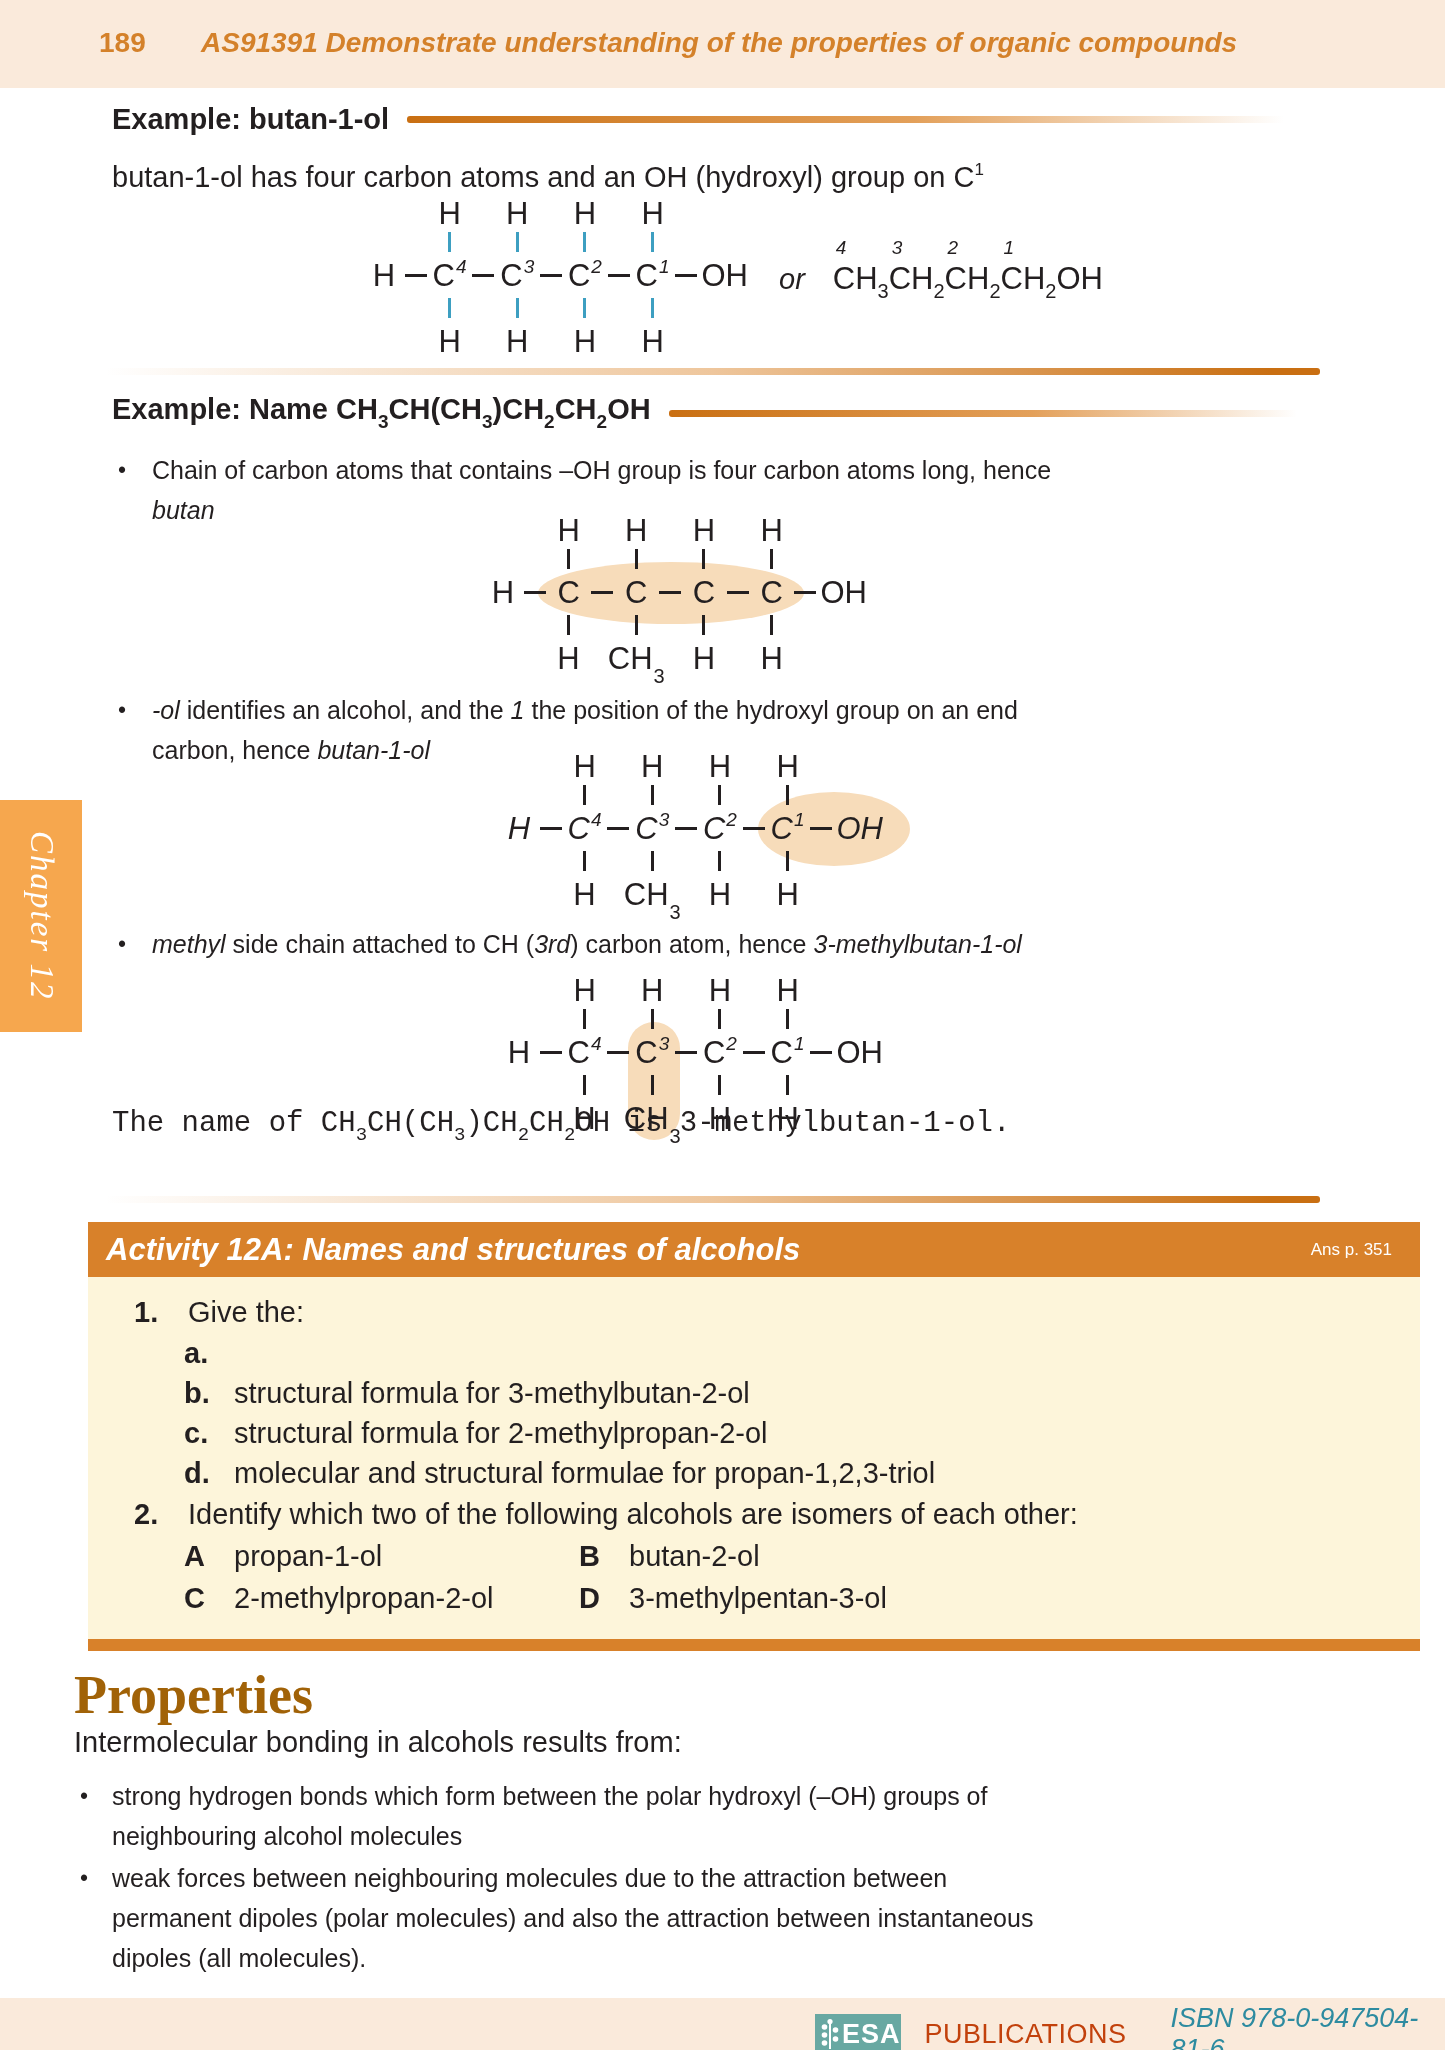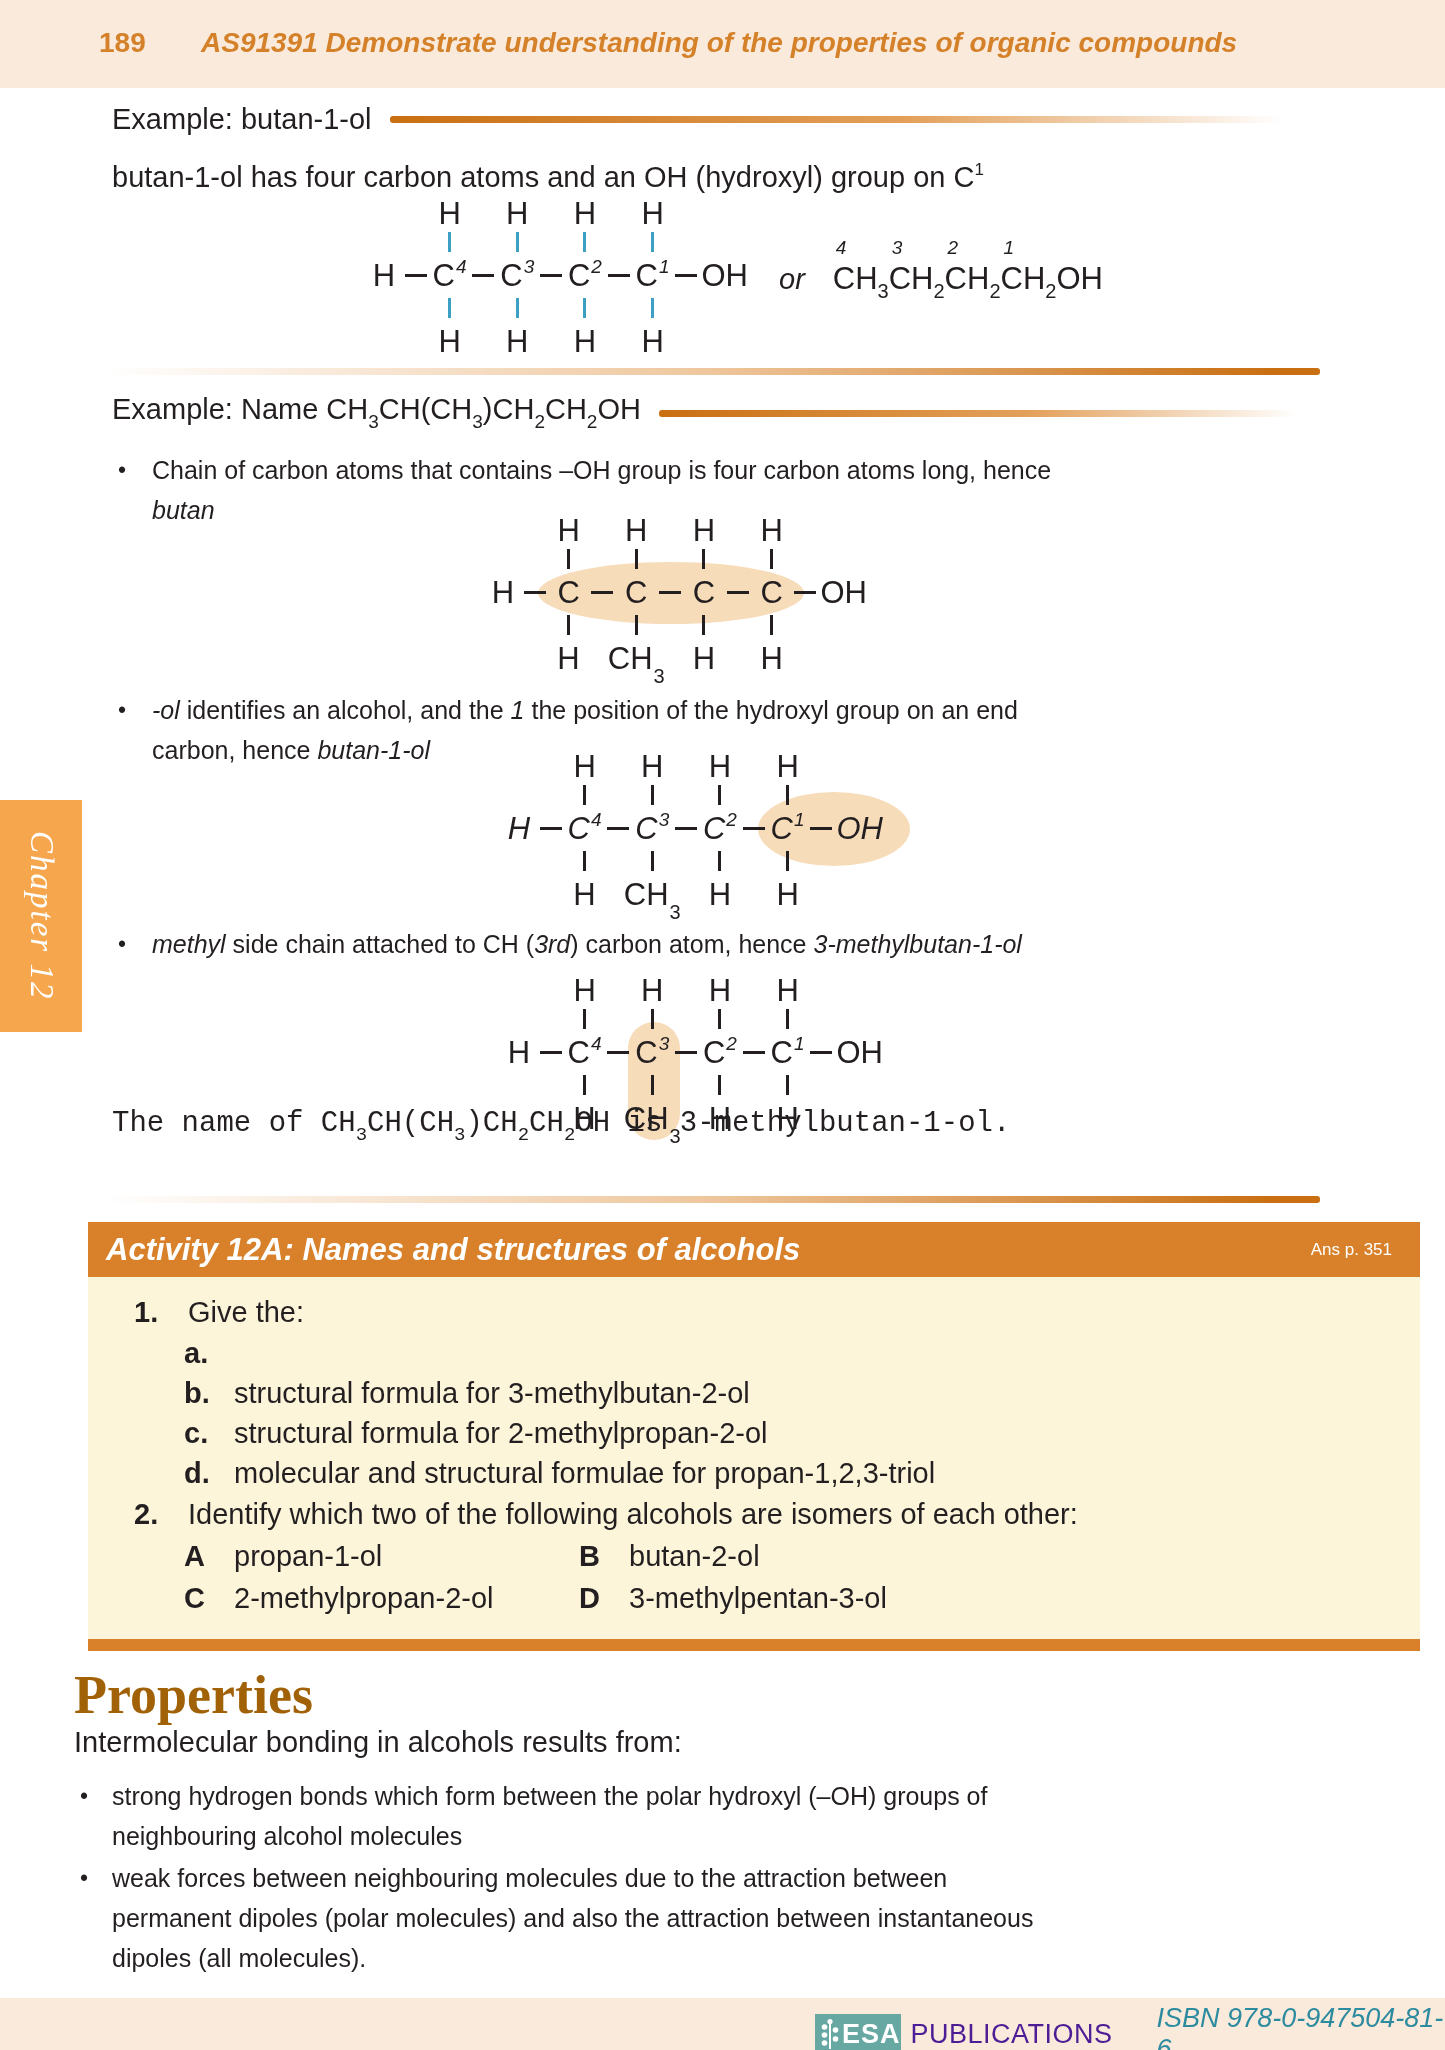--- a/index.html
+++ b/index.html
@@ -14,21 +14,21 @@
   .htitle{position:absolute;left:201px;top:27px;font-size:28px;font-weight:bold;font-style:italic;color:#d4812a;}
 
   
   .tab{position:absolute;left:0;top:800px;width:82px;height:232px;background:#f6a74e;
        display:flex;align-items:center;justify-content:center;}
   .tab span{writing-mode:vertical-rl;font-family:"Liberation Serif",serif;font-style:italic;
        color:#ffffff;font-size:33px;letter-spacing:2px;}
 
   
   .exhead{position:absolute;left:112px;width:1218px;display:flex;align-items:center;}
-  .ht{font-size:29px;font-weight:normal;white-space:nowrap;}
+  .ht{font-size:29px;font-weight:bold;white-space:nowrap;}
   .ht sub{font-size:19px;vertical-align:-9px;}
   .hline{flex:1;height:7px;margin-left:18px;border-radius:3px;
          background:linear-gradient(to right,#c96f12,#e3a05a 55%,rgba(227,160,90,0) 95%);}
   .rule{position:absolute;left:105px;width:1215px;height:7px;border-radius:3px;
         background:linear-gradient(to right,rgba(201,111,18,0),rgba(227,160,90,.6) 50%,#c96f12 96%);}
 
   .para{position:absolute;left:112px;font-size:29px;line-height:40px;}
   .para sup{font-size:17px;vertical-align:12px;}
   .para sub{font-size:19px;vertical-align:-9px;}
 
@@ -86,21 +86,21 @@
             font-weight:bold;font-size:54px;color:#a16207;}
   .pintro{position:absolute;left:74px;top:1726px;font-size:29px;}
   .pbul{position:absolute;left:80px;display:flex;align-items:flex-start;}
   .pbul .dot{width:32px;}
 
   
   .footrow{position:absolute;left:815px;top:2003px;display:flex;align-items:center;}
   .esabox{width:86px;height:40px;background:#68a8a2;display:flex;align-items:center;}
   .esabox svg{margin-left:5px;}
   .esatxt{color:#fff;font-weight:bold;font-size:27px;letter-spacing:1px;margin-left:2px;}
-  .pubs{color:#4c1d95;font-size:27px;letter-spacing:.5px;margin-left:10px;}
+  .pubs{color:#c2410c;font-size:27px;letter-spacing:.5px;margin-left:24px;}
   .isbn{color:#2d8ba0;font-size:27px;font-style:italic;margin-left:44px;}
 </style>
 </head>
 <body>
 
 <div class="band band-top"></div>
 <div class="pgnum">189</div>
 <div class="htitle">AS91391 Demonstrate understanding of the properties of organic compounds</div>
 
 <div class="tab">

